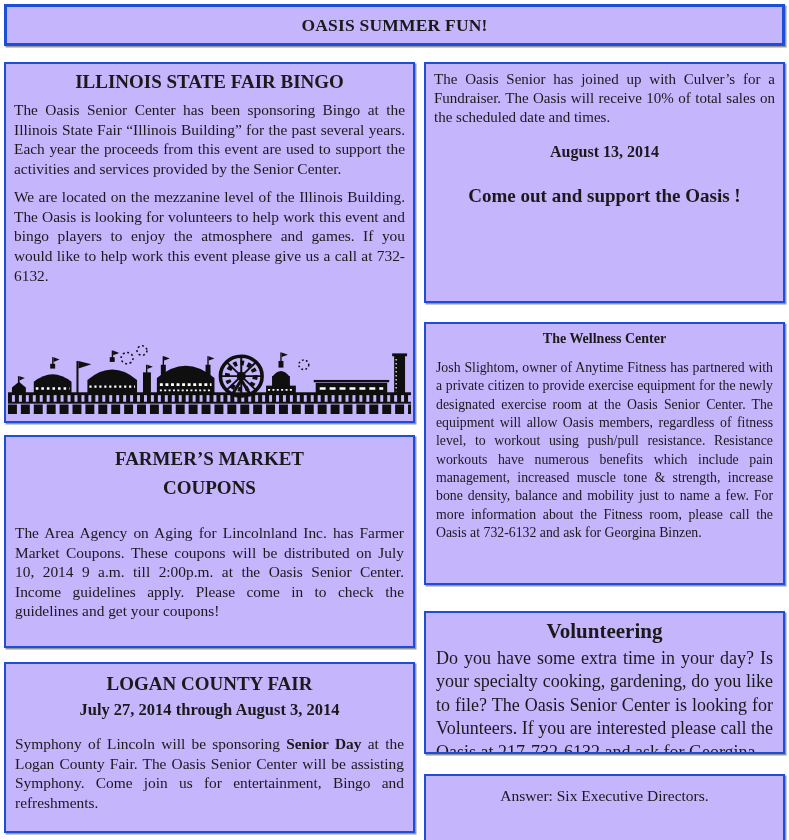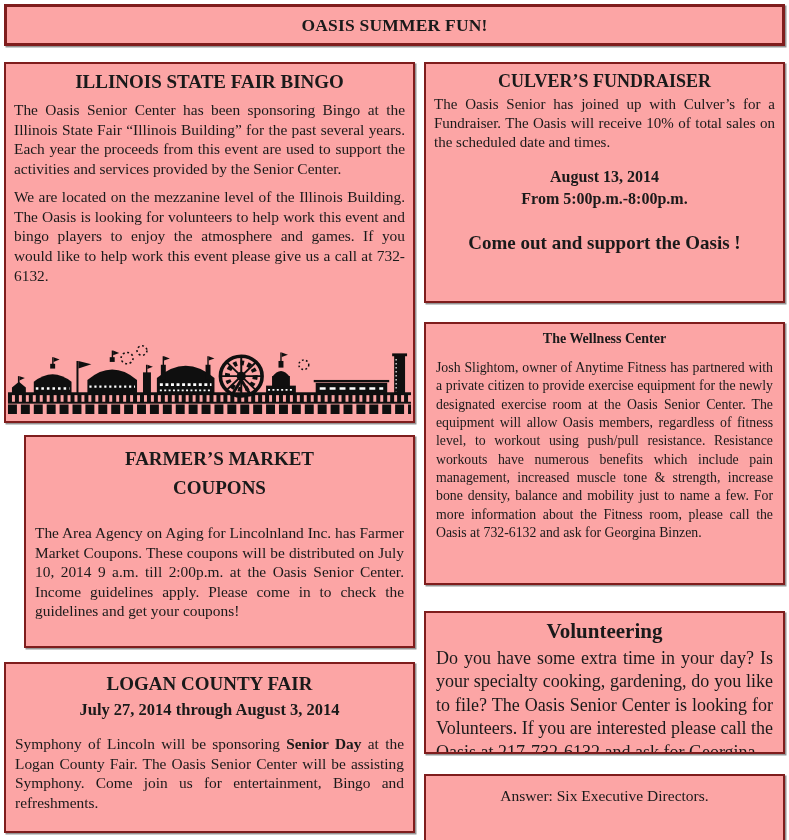--- a/index.html
+++ b/index.html
@@ -5,22 +5,22 @@
   html,body{margin:0;padding:0;background:#ffffff;}
   body{
     width:789px;height:840px;
     font-family:"Liberation Serif","DejaVu Serif",serif;
     color:#1a1a1a;
     -webkit-font-smoothing:antialiased;
   }
   .page{position:relative;width:781px;height:832px;padding:4px;}
   .box{
     box-sizing:border-box;
-    background:#fca5a5;
-    border:2px solid #7f1d1d;
+    background:#c4b5fd;
+    border:2px solid #1d4ed8;
     box-shadow:1.5px 1.5px 0 rgba(20,20,20,.45);
   }
   .banner{
     height:42px;
     border-width:3px;
     display:flex;align-items:center;justify-content:center;
     margin-bottom:16px;
   }
   .banner h1{
     margin:0;font-size:17.5px;font-weight:bold;letter-spacing:.2px;
@@ -34,21 +34,21 @@
   }
   .sub{
     text-align:center;font-weight:bold;font-size:16.5px;margin:5px 0 4px;
   }
   .para{
     text-align:justify;margin:5px 0 4px;font-size:15.4px;line-height:1.27;
   }
   
   .bingo{height:361px;margin-bottom:12px;padding:3px 8px 4px;display:flex;flex-direction:column;}
   .bingo .skyline{margin:auto -8px 1px;display:block;width:calc(100% + 16px);height:74px;}
-  .farmers{height:213px;margin-bottom:14px;padding:5px 9px;margin-left:20px;}
+  .farmers{height:213px;margin-bottom:14px;padding:5px 9px;}
   .farmers .title{margin:6px 0 0;}
   .farmers .title2{margin:7px 0 0;}
   .farmers .para{margin-top:24px;}
   .logan{height:171px;padding:5px 9px;}
   .logan .para{margin-top:14px;}
   
   .culvers{height:241px;margin-bottom:19px;padding:3px 8px;}
   .culvers .title{font-size:18px;margin:4px 0 3px;}
   .culvers .para{font-size:15px;margin:3px 0;}
   .center-bold{text-align:center;font-weight:bold;font-size:16px;margin:4px 0;}
@@ -168,24 +168,22 @@
         <h2 class="title">LOGAN COUNTY FAIR</h2>
         <div class="sub">July 27, 2014 through August 3, 2014</div>
         <p class="para"><span>Symphony of Lincoln will be sponsoring </span><b>Senior Day</b><span> at the Logan County Fair.  The Oasis Senior Center will be assisting Symphony.   Come join us for entertainment, Bingo and refreshments.</span></p>
       </section>
 
     </div>
 
     <div class="col-right">
 
       <section class="box culvers">
-        <h2 class="title">CULVER’S FUNDRAISER</h2>
         <p class="para">The Oasis Senior has joined up with Culver’s for a Fundraiser.  The Oasis will receive 10% of total sales on the scheduled date and times.</p>
         <div class="center-bold first">August 13, 2014</div>
-        <div class="center-bold">From 5:00p.m.-8:00p.m.</div>
         <div class="cta">Come out and support the Oasis !</div>
       </section>
 
       <section class="box wellness">
         <h2 class="title">The Wellness Center</h2>
         <p class="para">Josh Slightom, owner of Anytime Fitness has partnered with a private citizen to provide exercise equipment for the newly designated exercise room at the Oasis Senior Center.  The equipment will allow Oasis members, regardless of fitness level, to workout using push/pull resistance.  Resistance workouts have numerous benefits which include pain management, increased muscle tone &amp; strength, increase bone density, balance and mobility just to name a few.  For more information about the Fitness room, please call the Oasis at 732-6132 and ask for Georgina Binzen.</p>
       </section>
 
       <section class="box volunteering">
         <h2 class="title">Volunteering</h2>

